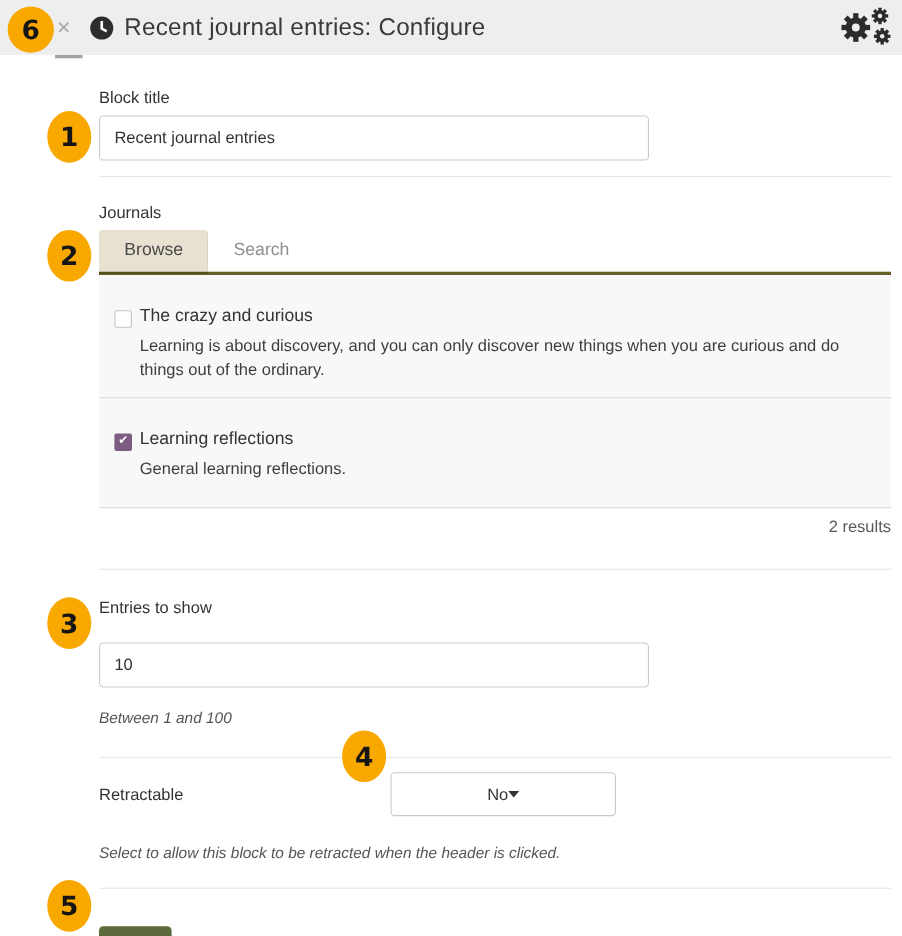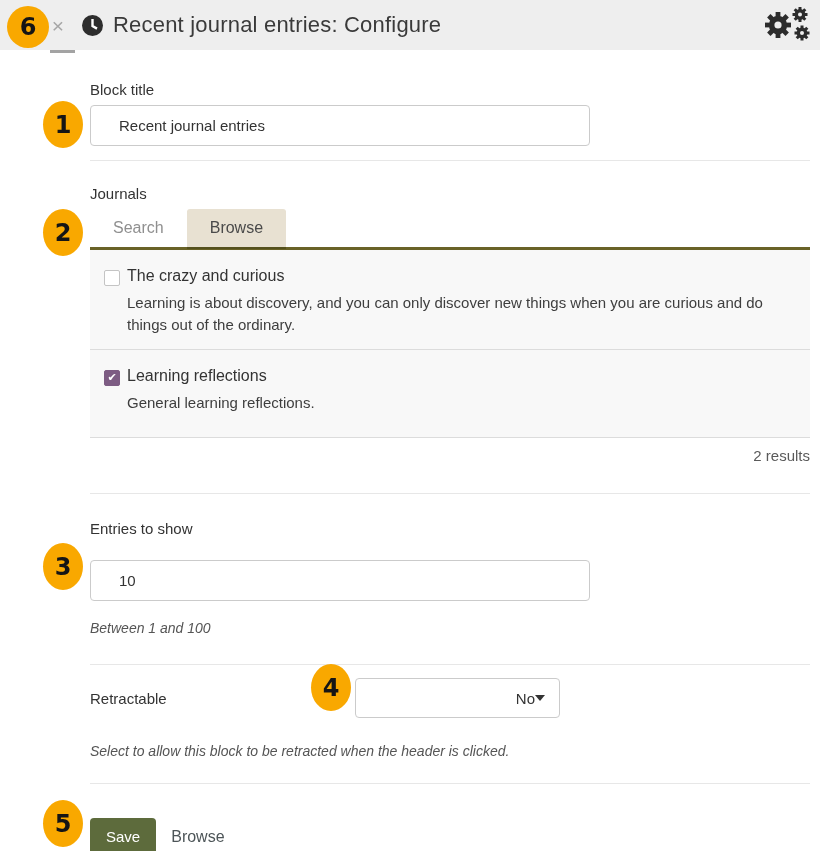--- a/index.html
+++ b/index.html
@@ -36,21 +36,21 @@
 
   
   .content { padding: 0 10px 0 90px; }
   .divider { border: 0; border-top: 1px solid #e7e7e7; }
 
   .lbl { font-size: 15px; color: #333; display: block; }
 
   .text-input {
     width: 500px; height: 41px;
     border: 1px solid #cbcbcb; border-radius: 4px;
-    padding: 0 28px; font-size: 15px; color: #333;
+    padding: 0 13px; font-size: 15px; color: #333;
     font-family: "Liberation Sans", sans-serif;
     background: #fff; outline: none; display: block;
   }
 
   
   .f-blocktitle { margin-top: 31px; }
   .f-blocktitle .lbl { margin-bottom: 7px; }
   .div-1 { margin-top: 14px; }
 
   
@@ -59,21 +59,21 @@
   .tabs { display: flex; border-bottom: 3px solid #696227; }
   .tab {
     font-size: 16px; padding: 10px 23px; color: #8f8f8f; cursor: pointer;
     border-radius: 3px 3px 0 0;
   }
   .tab.active {
     background: #e8e1d2; color: #4a4a4a;
     box-shadow: 0 2px 0 0 #55511e;
   }
   .journal-list { background: #f8f8f8; border-bottom: 1px solid #dcdcdc; }
-  .journal-item { display: flex; padding: 17px 14px 13px 14px; }
+  .journal-item { display: flex; padding: 29px 14px 13px 14px; }
   .journal-item + .journal-item { border-top: 1px solid #dcdcdc; padding-bottom: 24px; }
   .cbx {
     width: 16px; height: 16px; border-radius: 2px; flex: 0 0 auto;
     margin-top: 3px; margin-right: 7px; cursor: pointer;
     display: flex; align-items: center; justify-content: center;
   }
   .cbx.unchecked { background: #fff; border: 1px solid #c4c4c4; }
   .cbx.checked { background: #7d5c83; border: 1px solid #7d5c83; }
   .cbx .tick { color: #fff; font-size: 11px; line-height: 1; }
   .item-title { font-size: 16px; color: #333; margin-bottom: 7px; }
@@ -90,21 +90,21 @@
 
   .div-3 { margin-top: 28px; }
 
   
   .f-retract { margin-top: 13px; }
   .retract-row { display: flex; align-items: center; }
   .retract-row .lbl { width: 265px; flex: 0 0 auto; }
   .select-box {
     width: 205px; height: 40px;
     border: 1px solid #cbcbcb; border-radius: 4px; background: #fff;
-    display: flex; align-items: center; justify-content: flex-end;
+    display: flex; align-items: center; justify-content: center;
     padding: 0 14px; cursor: pointer;
   }
   .select-box .sel-val { font-size: 15px; color: #333; }
   .caret {
     width: 0; height: 0;
     border-left: 5px solid transparent; border-right: 5px solid transparent;
     border-top: 6px solid #333;
   }
   .f-retract .help { margin-top: 25px; }
 
@@ -201,22 +201,22 @@
       <label class="lbl">Block title</label>
       <input class="text-input" type="text" value="Recent journal entries" style="">
     </div>
 
     <hr class="divider div-1">
 
     <div class="f-journals">
       <label class="lbl">Journals</label>
 
       <div class="tabs">
+        <div class="tab active">Browse</div>
         <div class="tab">Search</div>
-        <div class="tab active">Browse</div>
       </div>
 
       <div class="journal-list">
         <div class="journal-item">
           <span class="cbx unchecked"></span>
           <div>
             <div class="item-title">The crazy and curious</div>
             <div class="item-desc">Learning is about discovery, and you can only discover new things when you are curious and do things out of the ordinary.</div>
           </div>
         </div>

